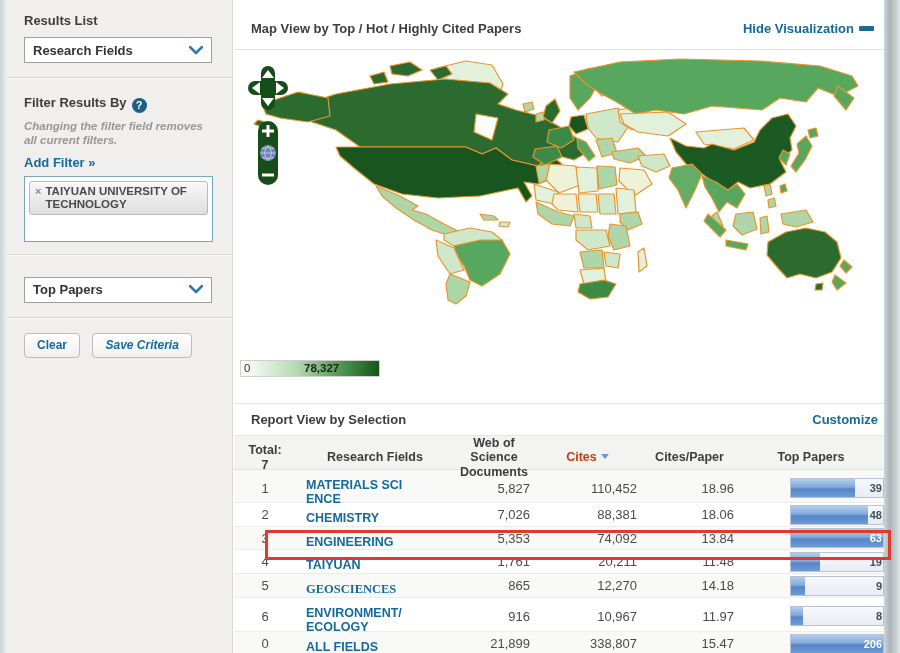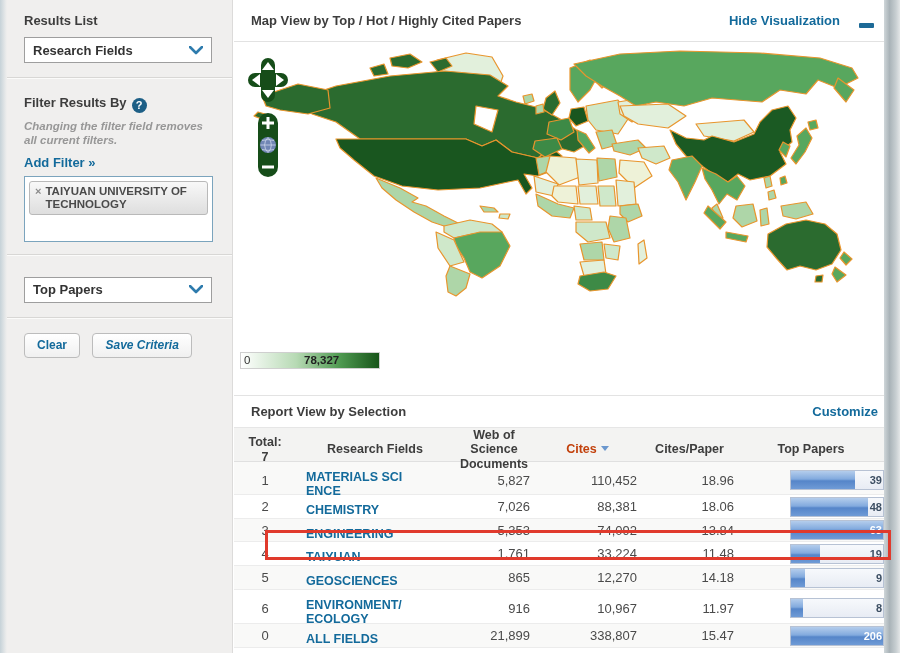--- a/index.html
+++ b/index.html
@@ -41,23 +41,23 @@
     font-size:12px; font-weight:bold; color:#136a9b; cursor:pointer; }
   .btn + .btn { margin-left:8px;font-style:italic; }
 
   
   .main { position:absolute; left:234px; top:0; width:666px; height:653px; background:#fff; }
   .scroll-strip { position:absolute; right:0; top:0; width:16px; height:653px;
     background:linear-gradient(90deg,#cfd6d9,#a9b3b8 35%,#c8cfd2 75%,#e3e6e7); }
   .main-inner { position:absolute; left:0; top:0; width:650px; height:653px; }
 
   .main-header { height:42px; border-bottom:1px solid #e2e2e2; display:flex;
-    align-items:center; justify-content:space-between; padding:0 10px 0 17px; }
+    align-items:center; justify-content:space-between; padding:0 10px 0 17px;margin-top:8px; }
   .main-title { font-size:13px; font-weight:bold; color:#3d3d3d; }
-  .hide-viz { display:flex; align-items:flex-end; gap:19px; cursor:pointer; }
+  .hide-viz { display:flex; align-items:center; gap:5px; cursor:pointer; }
   .hide-viz span { font-size:13px; font-weight:bold; color:#136a9b; }
   .minus-icon { width:15px; height:5px; background:#1d6a97; border-radius:1px; }
 
   .map-area { position:relative; height:304px; }
   .map-svg { position:absolute; left:6px; top:4px; }
   .pan-ctl { position:absolute; left:14px; top:16px; cursor:pointer; }
   .zoom-ctl { position:absolute; left:23px; top:70px; cursor:pointer; }
 
   .legend-row { position:relative; height:34px; padding-left:6px; }
   .legend-bar { position:relative; width:140px; height:17px; margin-top:6px;
@@ -343,32 +343,32 @@
       <div class="bar">
         <div class="bar-fill" style="width: 100%;"></div>
         <div class="bar-label on-fill">63</div>
       </div>
     </div>
   </div>
           <div class="grid-row trow" style="height: 24px;">
     <div class="td-rank">4</div>
     <div class="td-field" style="width: auto;">TAIYUAN</div>
     <div class="td-num">1,761</div>
-    <div class="td-num">33,224</div>
+    <div class="td-num">20,211</div>
     <div class="td-num">11.48</div>
     <div class="td-bar">
       <div class="bar">
         <div class="bar-fill" style="width: 32%;"></div>
         <div class="bar-label">19</div>
       </div>
     </div>
   </div>
           <div class="grid-row trow" style="height: 24px;">
     <div class="td-rank">5</div>
-    <div class="td-field" style="width: auto;">GEOSCIENCES</div>
+    <div class="td-field" style="width: auto; font-family: Liberation Serif, serif;">GEOSCIENCES</div>
     <div class="td-num">865</div>
     <div class="td-num">12,270</div>
     <div class="td-num">14.18</div>
     <div class="td-bar">
       <div class="bar">
         <div class="bar-fill" style="width: 15%;"></div>
         <div class="bar-label">9</div>
       </div>
     </div>
   </div>

